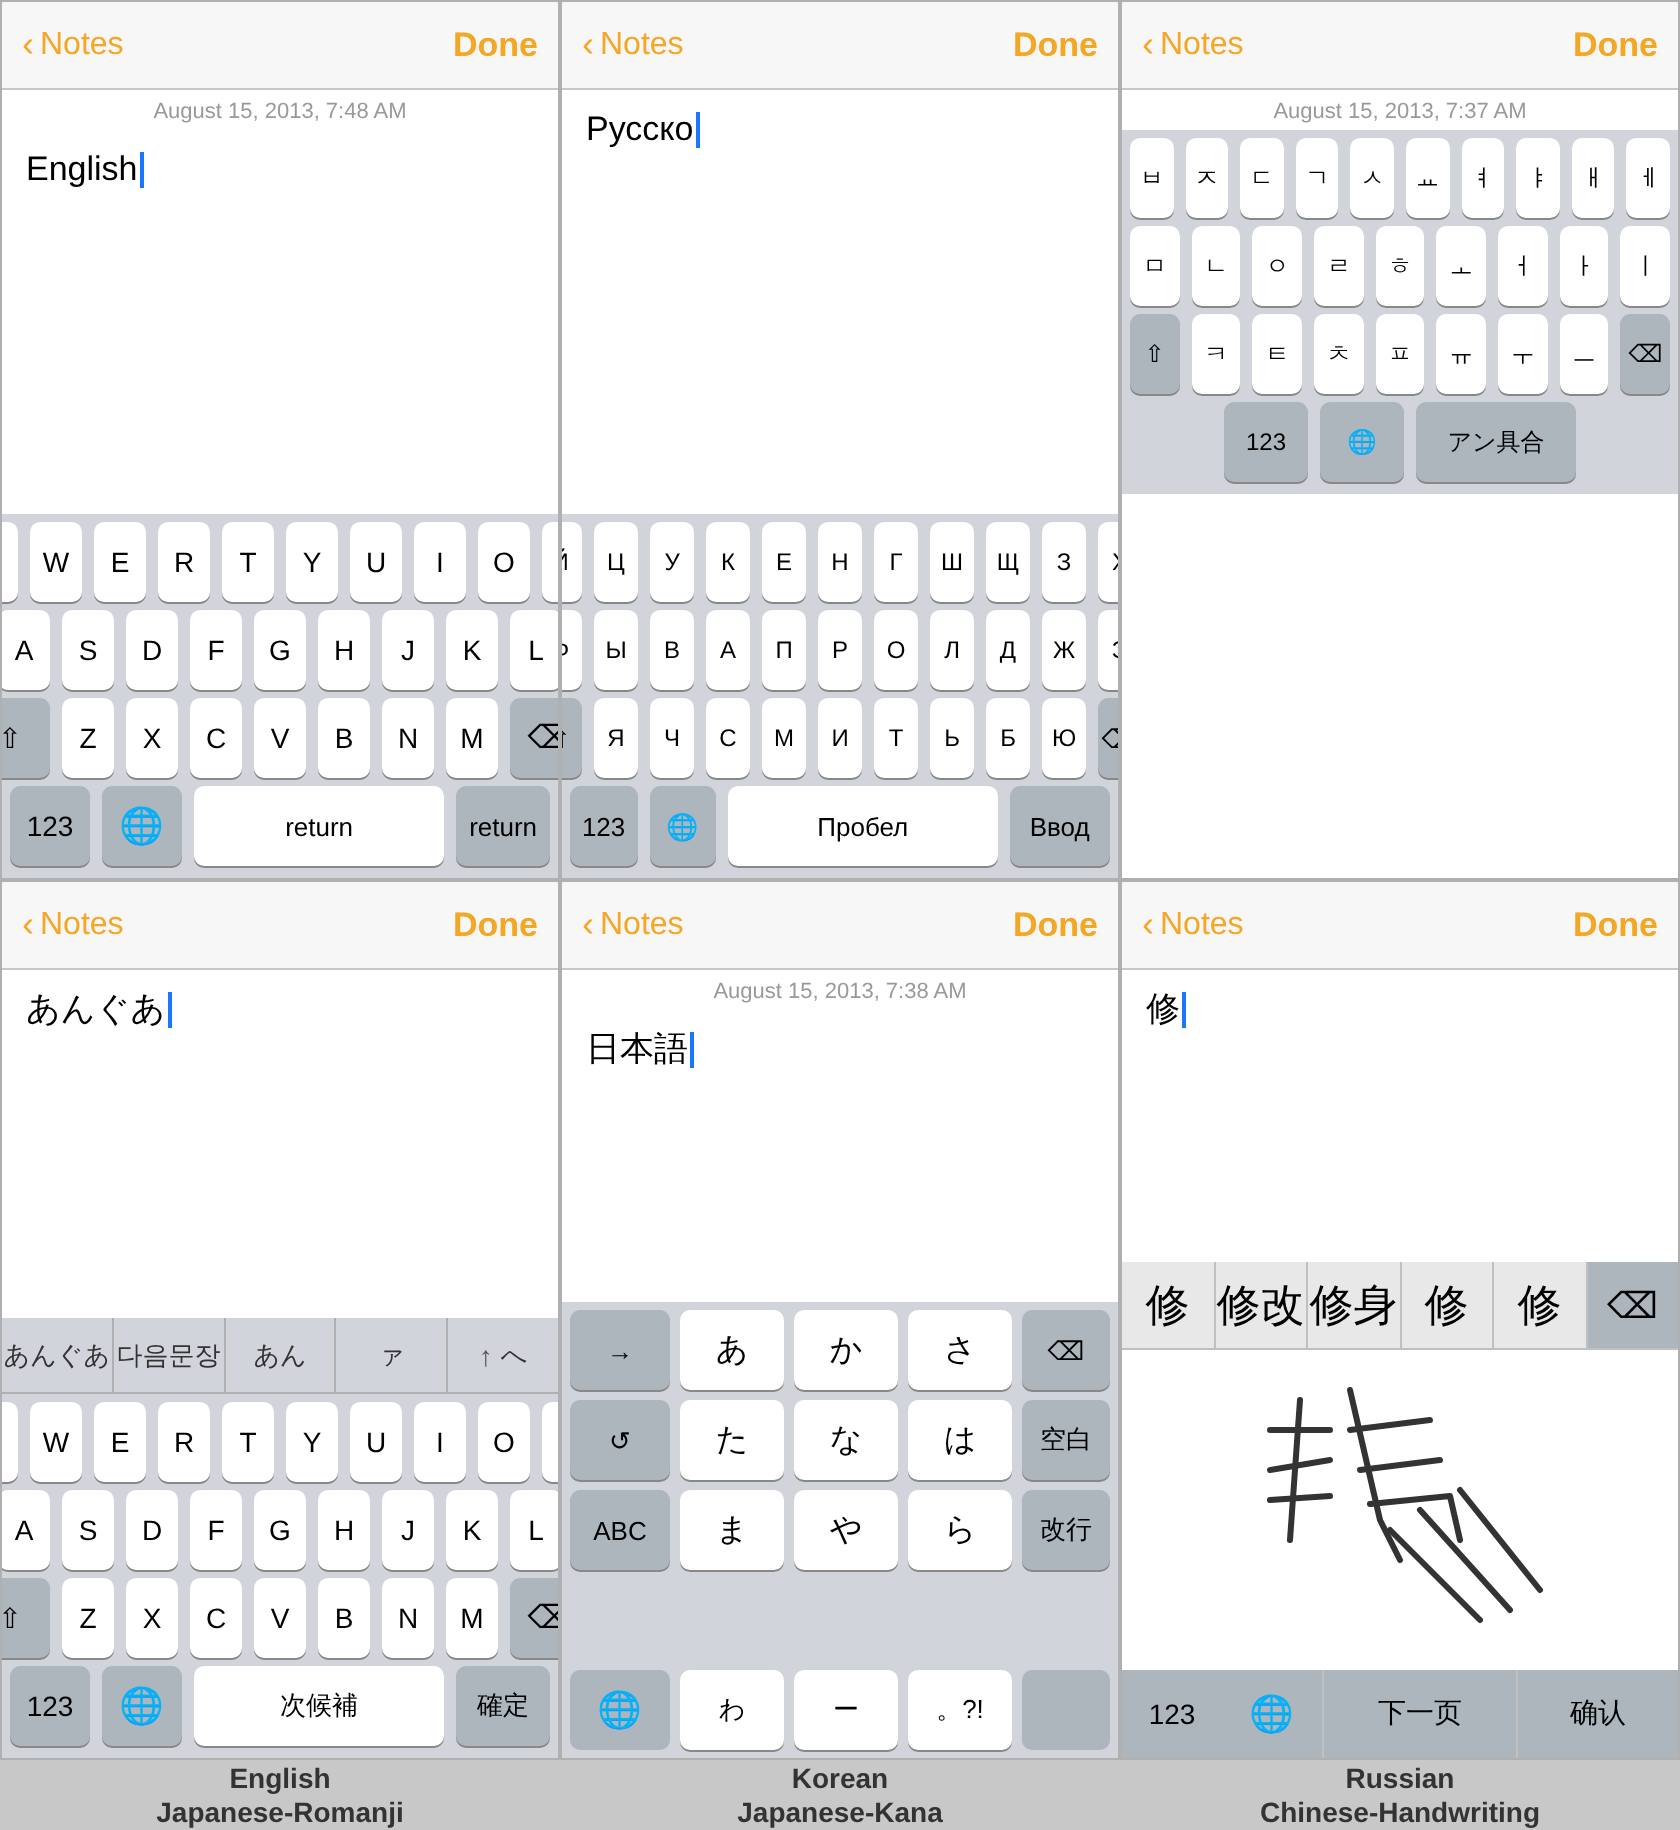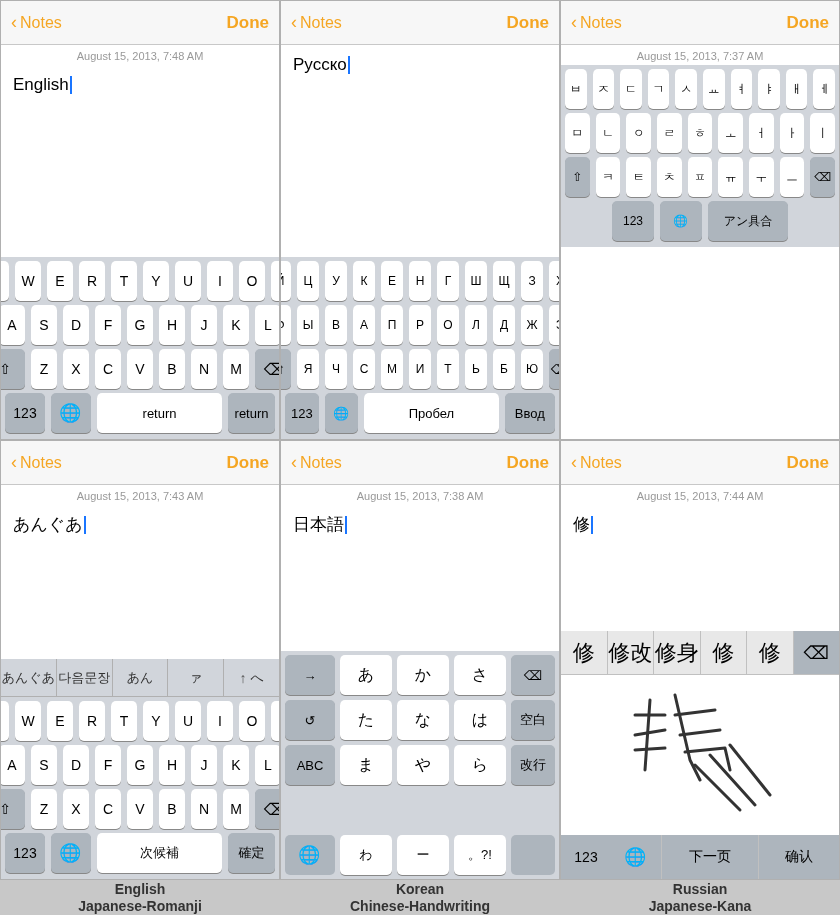--- a/index.html
+++ b/index.html
@@ -536,21 +536,20 @@
       </div>
   </div>
     <div class="cell">
     <div class="cell-header">
       <div class="header-back">
         <span class="chevron">‹</span>
         <span>Notes</span>
       </div>
       <div class="header-done">Done</div>
     </div>
-    <div class="note-date">August 15, 2013, 7:43 AM</div>
     <div class="note-area">
       <div class="note-content">
         <span class="note-text">あんぐあ<span class="cursor"></span></span>
       </div>
     </div>
     <div>
         <div class="romanji-suggestions">
           <div class="romanji-item">あんぐあ</div>
           <div class="romanji-item">다음문장</div>
           <div class="romanji-item">あん</div>
@@ -643,21 +642,20 @@
       </div>
   </div>
     <div class="cell">
     <div class="cell-header">
       <div class="header-back">
         <span class="chevron">‹</span>
         <span>Notes</span>
       </div>
       <div class="header-done">Done</div>
     </div>
-    <div class="note-date">August 15, 2013, 7:44 AM</div>
     <div class="note-area">
       <div class="note-content">
         <span class="note-text">修<span class="cursor"></span></span>
       </div>
     </div>
     <div class="kb-handwriting">
         <div class="hw-suggestions">
           <div class="hw-char hw-char-selected">修</div>
           <div class="hw-char">修改</div>
           <div class="hw-char">修身</div>
@@ -693,15 +691,15 @@
           <div class="hw-confirm">确认</div>
         </div>
       </div>
   </div>
   </div>
 <div class="labels" id="labels">
     <div class="label">English</div>
     <div class="label">Korean</div>
     <div class="label">Russian</div>
     <div class="label">Japanese-Romanji</div>
+    <div class="label">Japanese-Kana</div>
     <div class="label">Chinese-Handwriting</div>
-    <div class="label">Japanese-Kana</div>
   </div>
 
 </body></html>

